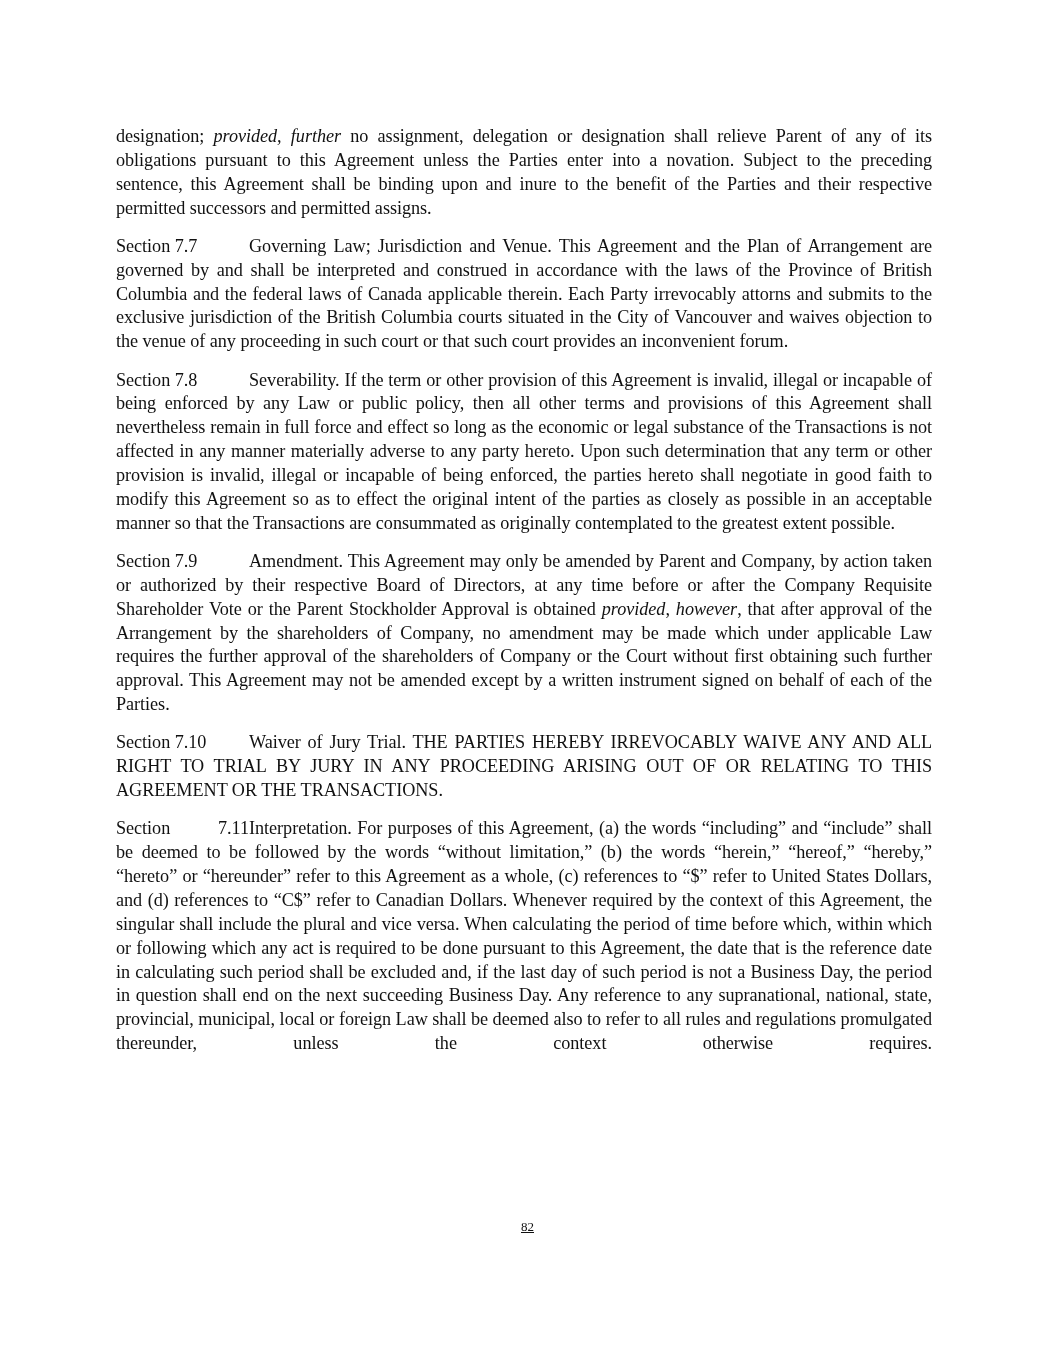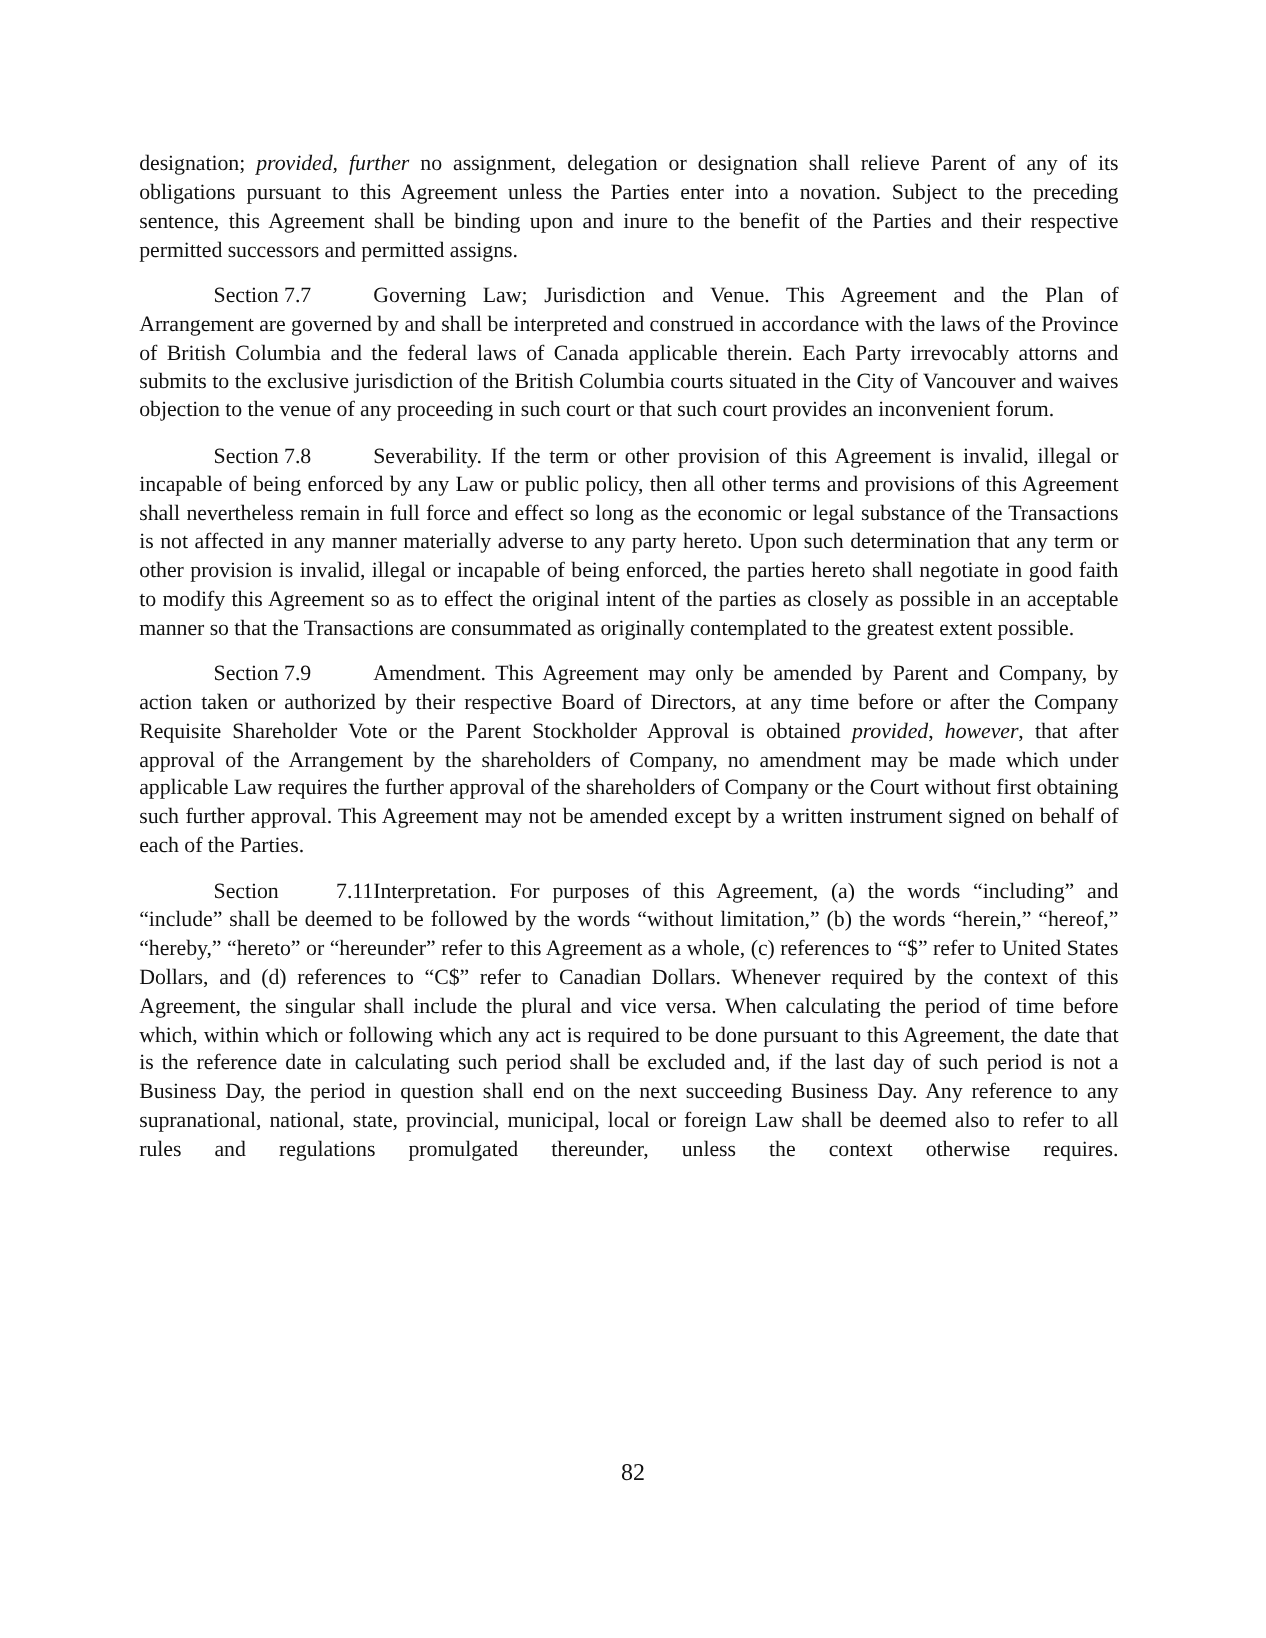--- a/index.html
+++ b/index.html
@@ -26,55 +26,56 @@
       font-size: 18.2px;
       line-height: 23.85px;
       text-align: justify;
       letter-spacing: -0.05px;
     }
     p.para.first {
       text-align: left;
     }
     .sec-label {
       display: inline-block;
-      margin-left: 62px;
       width: 133px;
     }
     .sec-label.wide {
       width: 133px;
     }
     .sec-title {
     }
     em {
       font-style: italic;
     }
     .last-line-justify {
       text-align-last: justify;
     }
     .page-number {
       position: absolute;
       left: 0;
       width: 1055px;
       top: 1215px;
       text-align: center;
-      font-size: 20px;
+      font-size: 13px;
       line-height: 24px;
+      text-decoration: underline;
     }
   </style>
 </head>
 <body>
 
 <div class="page">
 
   <p class="para first" style="text-align: justify;"><span>designation; </span><em>provided, further</em><span> no assignment, delegation or designation shall relieve Parent of any of its obligations pursuant to this Agreement unless the Parties enter into a novation. Subject to the preceding sentence, this Agreement shall be binding upon and inure to the benefit of the Parties and their respective permitted successors and permitted assigns.</span></p>
 
   <p class="para"><span class="sec-label">Section 7.7</span><span class="sec-title">Governing Law; Jurisdiction and Venue</span><span>. This Agreement and the Plan of Arrangement are governed by and shall be interpreted and construed in accordance with the laws of the Province of British Columbia and the federal laws of Canada applicable therein. Each Party irrevocably attorns and submits to the exclusive jurisdiction of the British Columbia courts situated in the City of Vancouver and waives objection to the venue of any proceeding in such court or that such court provides an inconvenient forum.</span></p>
 
   <p class="para"><span class="sec-label">Section 7.8</span><span class="sec-title">Severability</span><span>. If the term or other provision of this Agreement is invalid, illegal or incapable of being enforced by any Law or public policy, then all other terms and provisions of this Agreement shall nevertheless remain in full force and effect so long as the economic or legal substance of the Transactions is not affected in any manner materially adverse to any party hereto. Upon such determination that any term or other provision is invalid, illegal or incapable of being enforced, the parties hereto shall negotiate in good faith to modify this Agreement so as to effect the original intent of the parties as closely as possible in an acceptable manner so that the Transactions are consummated as originally contemplated to the greatest extent possible.</span></p>
 
   <p class="para"><span class="sec-label">Section 7.9</span><span class="sec-title">Amendment</span><span>. This Agreement may only be amended by Parent and Company, by action taken or authorized by their respective Board of Directors, at any time before or after the Company Requisite Shareholder Vote or the Parent Stockholder Approval is obtained </span><em>provided</em><span>, </span><em>however</em><span>, that after approval of the Arrangement by the shareholders of Company, no amendment may be made which under applicable Law requires the further approval of the shareholders of Company or the Court without first obtaining such further approval. This Agreement may not be amended except by a written instrument signed on behalf of each of the Parties.</span></p>
 
+  <p class="para"><span class="sec-label wide">Section 7.10</span><span class="sec-title">Waiver of Jury Trial</span><span>. THE PARTIES HEREBY IRREVOCABLY WAIVE ANY AND ALL RIGHT TO TRIAL BY JURY IN ANY PROCEEDING ARISING OUT OF OR RELATING TO THIS AGREEMENT OR THE TRANSACTIONS.</span></p>
 
   <p class="para last-line-justify"><span class="sec-label wide">Section 7.11</span><span class="sec-title">Interpretation</span><span>. For purposes of this Agreement, (a) the words “including” and “include” shall be deemed to be followed by the words “without limitation,” (b) the words “herein,” “hereof,” “hereby,” “hereto” or “hereunder” refer to this Agreement as a whole, (c) references to “$” refer to United States Dollars, and (d) references to “C$” refer to Canadian Dollars. Whenever required by the context of this Agreement, the singular shall include the plural and vice versa. When calculating the period of time before which, within which or following which any act is required to be done pursuant to this Agreement, the date that is the reference date in calculating such period shall be excluded and, if the last day of such period is not a Business Day, the period in question shall end on the next succeeding Business Day. Any reference to any supranational, national, state, provincial, municipal, local or foreign Law shall be deemed also to refer to all rules and regulations promulgated thereunder, unless the context otherwise requires.</span></p>
 
 </div>
 
 <div class="page-number">82</div>
 
 </body></html>

